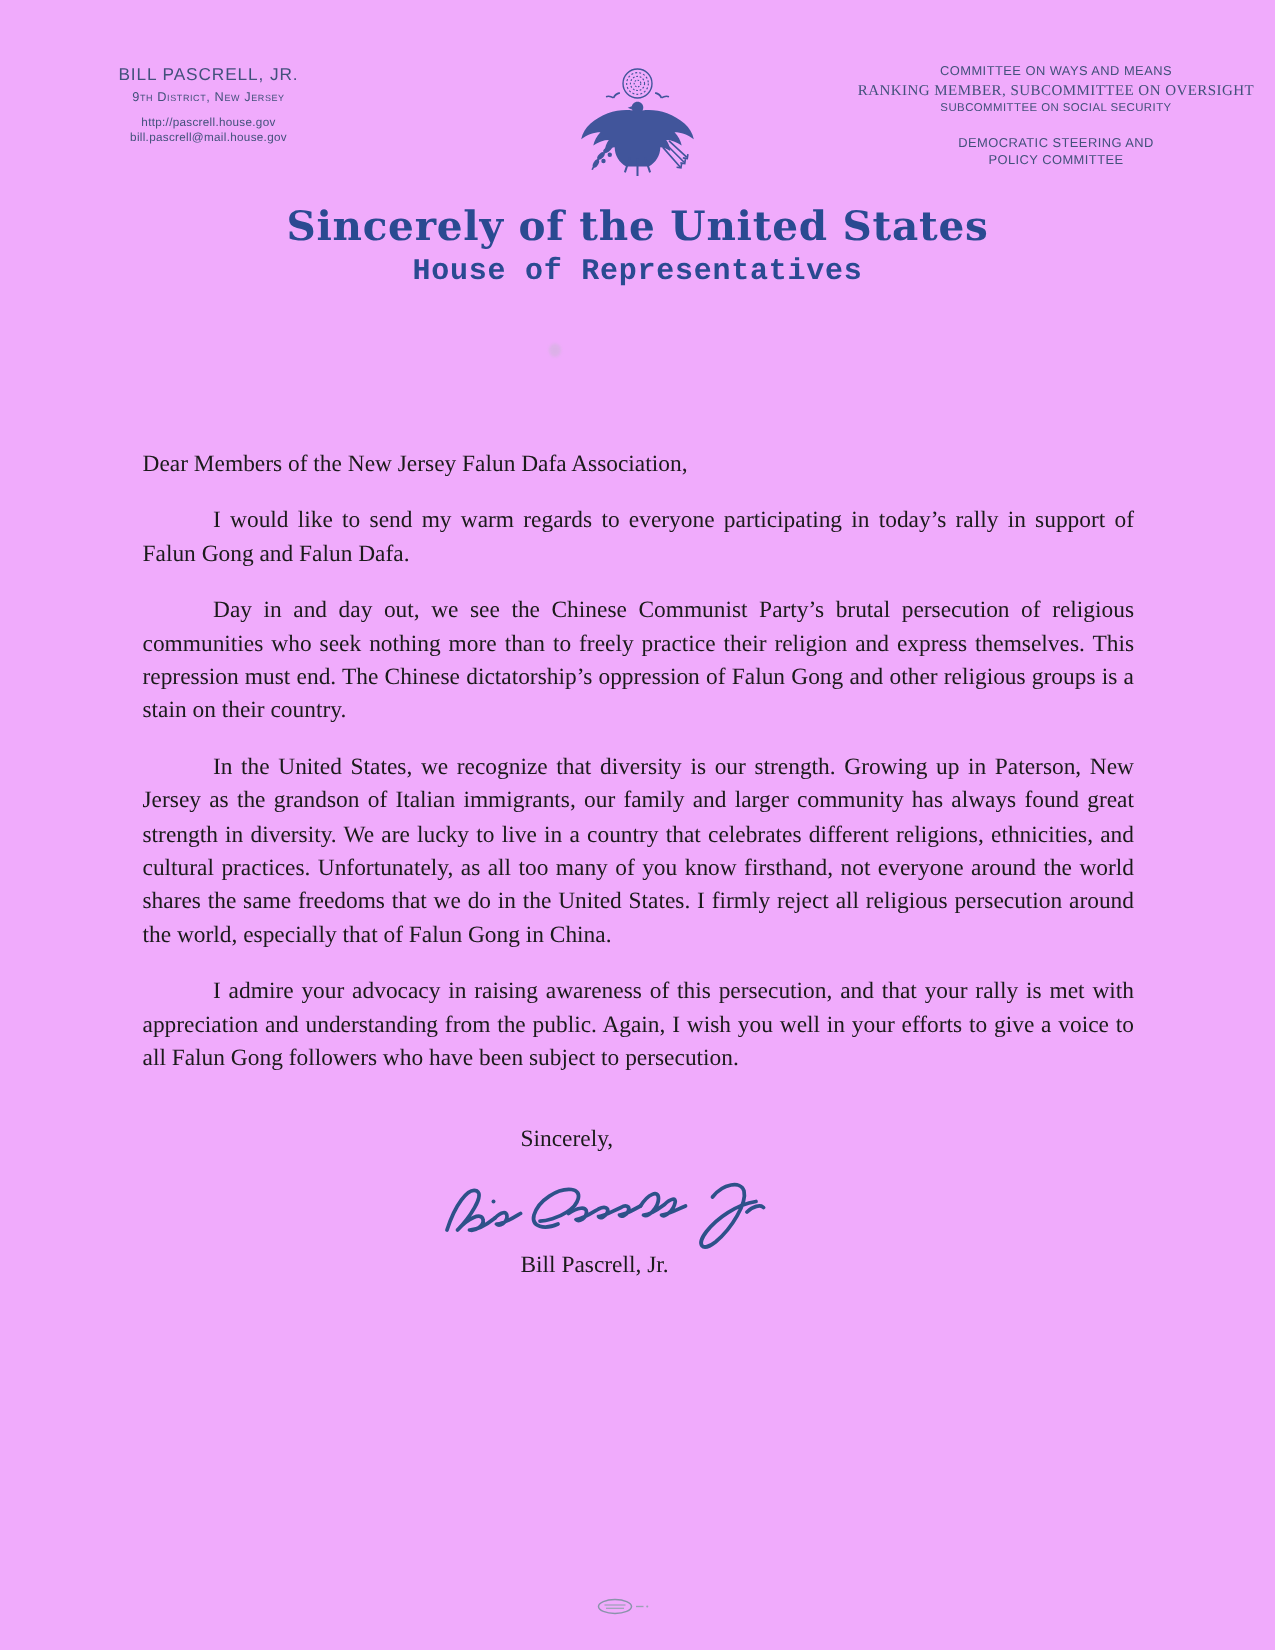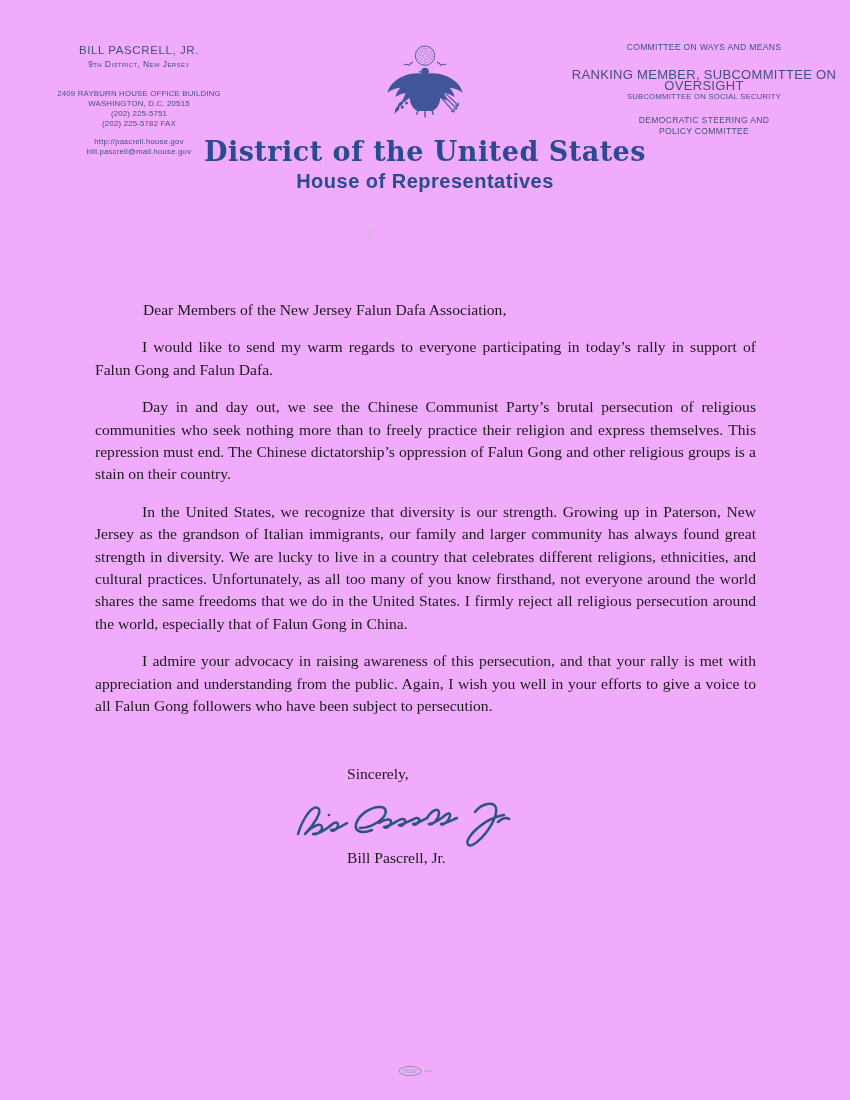--- a/index.html
+++ b/index.html
@@ -19,72 +19,66 @@
   .lh-line { font-size:7.8px; line-height:10px; letter-spacing:0.2px; }
   .lh-gap1 { margin-top:20px; }
   .lh-web { margin-top:8px; }
   .lh-web .lh-line { text-transform:none; }
 
   .lh-right {
     position:absolute; right:10px; top:42px; width:272px; text-align:center;
     color:#42517b; font-family:"Liberation Sans", sans-serif;
   }
   .lh-committee1 { font-size:8.6px; letter-spacing:0.3px; line-height:11px; }
-  .lh-sub { font-size:13px; letter-spacing:0.3px; line-height:11px; margin-top:16px; }
+  .lh-sub { font-size:10px; letter-spacing:0.3px; line-height:11px; margin-top:2px;font-family:Liberation Serif, serif; }
   .lh-sub2 { font-size:7.6px; letter-spacing:0.3px; line-height:11px; }
   .lh-dem { font-size:8.6px; letter-spacing:0.3px; line-height:12px; margin-top:12px; }
 
   .seal { position:absolute; left:383px; top:42px; width:84px; height:92px; }
 
   .congress-line1 {
     position:absolute; left:0; top:136px; width:100%; text-align:center;
     font-family:"DejaVu Serif", serif; font-weight:700; font-size:27px;
     color:#2a4a91; letter-spacing:0.5px;
   }
   .congress-line2 {
     position:absolute; left:0; top:170px; width:100%; text-align:center;
-    font-family:Liberation Sans, sans-serif; font-weight:700; font-size:20px;
+    font-family:Liberation Mono, monospace; font-weight:700; font-size:20px;
     color:#2a4a91; letter-spacing:0.5px;
   }
 
   .smudge {
     position:absolute; left:366px; top:229px; width:8px; height:9px;
     background:#b9bcc4; opacity:0.35; border-radius:50%; filter:blur(1px);
   }
 
   
   .letter {
     position:absolute; left:95px; top:255px; width:661px;
     font-size:15.6px; line-height:22.4px; color:#1b1b1b;
   }
   .date-line { margin-left:252px; }
-  .salutation { margin-top:44px;margin-left:48px; }
+  .salutation { margin-top:44px; }
   .para { margin:15px 0 0 0; text-indent:47px; text-align:justify; }
-  .closing { margin-top:45px; margin-left:252px; }
+  .closing { margin-top:31px; margin-left:252px; }
   .signature-wrap { margin-left:198px; margin-top:4px; height:62px; }
   .signed-name { margin-left:252px; margin-top:-4px; }
   .signed-title { margin-left:252px; }
 
   
   .union-bug { position:absolute; left:396px; top:1064px; width:46px; height:14px; }
 </style>
 </head>
 <body>
 
 <div class="page">
 
   <div class="lh-left">
     <div class="lh-name">BILL PASCRELL, JR.</div>
     <div class="lh-district">9th District, New Jersey</div>
-    <div class="lh-group lh-gap1">
-      <div class="lh-line">2409 RAYBURN HOUSE OFFICE BUILDING</div>
-      <div class="lh-line">WASHINGTON, D.C. 20515</div>
-      <div class="lh-line">(202) 225-5751</div>
-      <div class="lh-line">(202) 225-5782 FAX</div>
-    </div>
     <div class="lh-group lh-web">
       <div class="lh-line">http://pascrell.house.gov</div>
       <div class="lh-line">bill.pascrell@mail.house.gov</div>
     </div>
   </div>
 
   <svg class="seal" viewBox="0 0 100 104">
     <g fill="none" stroke="#41559b" stroke-width="1.1">
       <circle cx="50" cy="13.5" r="11.5"></circle>
       <circle cx="50" cy="13.5" r="8.6" stroke-dasharray="1.6,1.6" stroke-width="0.9"></circle>
@@ -116,21 +110,21 @@
   </svg>
 
   <div class="lh-right">
     <div class="lh-committee1">COMMITTEE ON WAYS AND MEANS</div>
     <div class="lh-sub">RANKING MEMBER, SUBCOMMITTEE ON OVERSIGHT</div>
     <div class="lh-sub2">SUBCOMMITTEE ON SOCIAL SECURITY</div>
     <div class="lh-dem">DEMOCRATIC STEERING AND</div>
     <div class="lh-committee1">POLICY COMMITTEE</div>
   </div>
 
-  <div class="congress-line1">District of the United States</div>
+  <div class="congress-line1">Sincerely of the United States</div>
   <div class="congress-line2">House of Representatives</div>
 
   <div class="smudge"></div>
 
   <div class="letter">
     <div class="salutation">Dear Members of the New Jersey Falun Dafa Association,</div>
     <p class="para">I would like to send my warm regards to everyone participating in today’s rally in support of Falun Gong and Falun Dafa.</p>
     <p class="para">Day in and day out, we see the Chinese Communist Party’s brutal persecution of religious communities who seek nothing more than to freely practice their religion and express themselves. This repression must end.  The Chinese dictatorship’s oppression of Falun Gong and other religious groups is a stain on their country.</p>
     <p class="para">In the United States, we recognize that diversity is our strength. Growing up in Paterson, New Jersey as the grandson of Italian immigrants, our family and larger community has always found great strength in diversity. We are lucky to live in a country that celebrates different religions, ethnicities, and cultural practices. Unfortunately, as all too many of you know firsthand, not everyone around the world shares the same freedoms that we do in the United States. I firmly reject all religious persecution around the world, especially that of Falun Gong in China.</p>
     <p class="para">I admire your advocacy in raising awareness of this persecution, and that your rally is met with appreciation and understanding from the public. Again, I wish you well in your efforts to give a voice to all Falun Gong followers who have been subject to persecution.</p>

